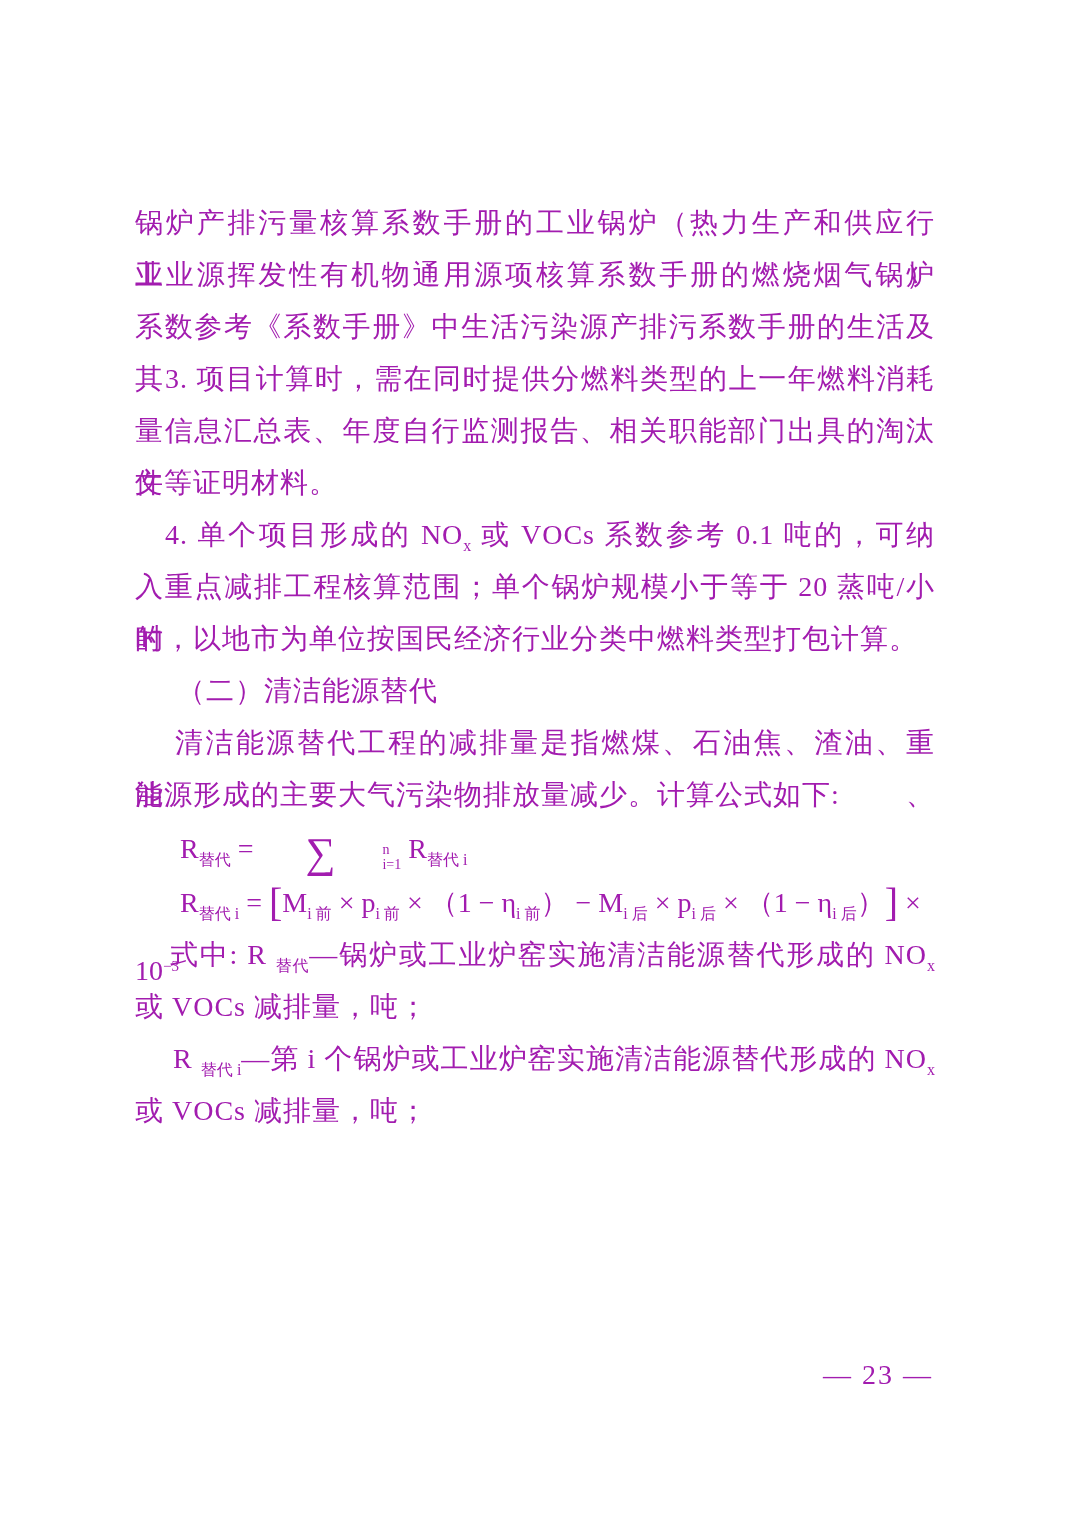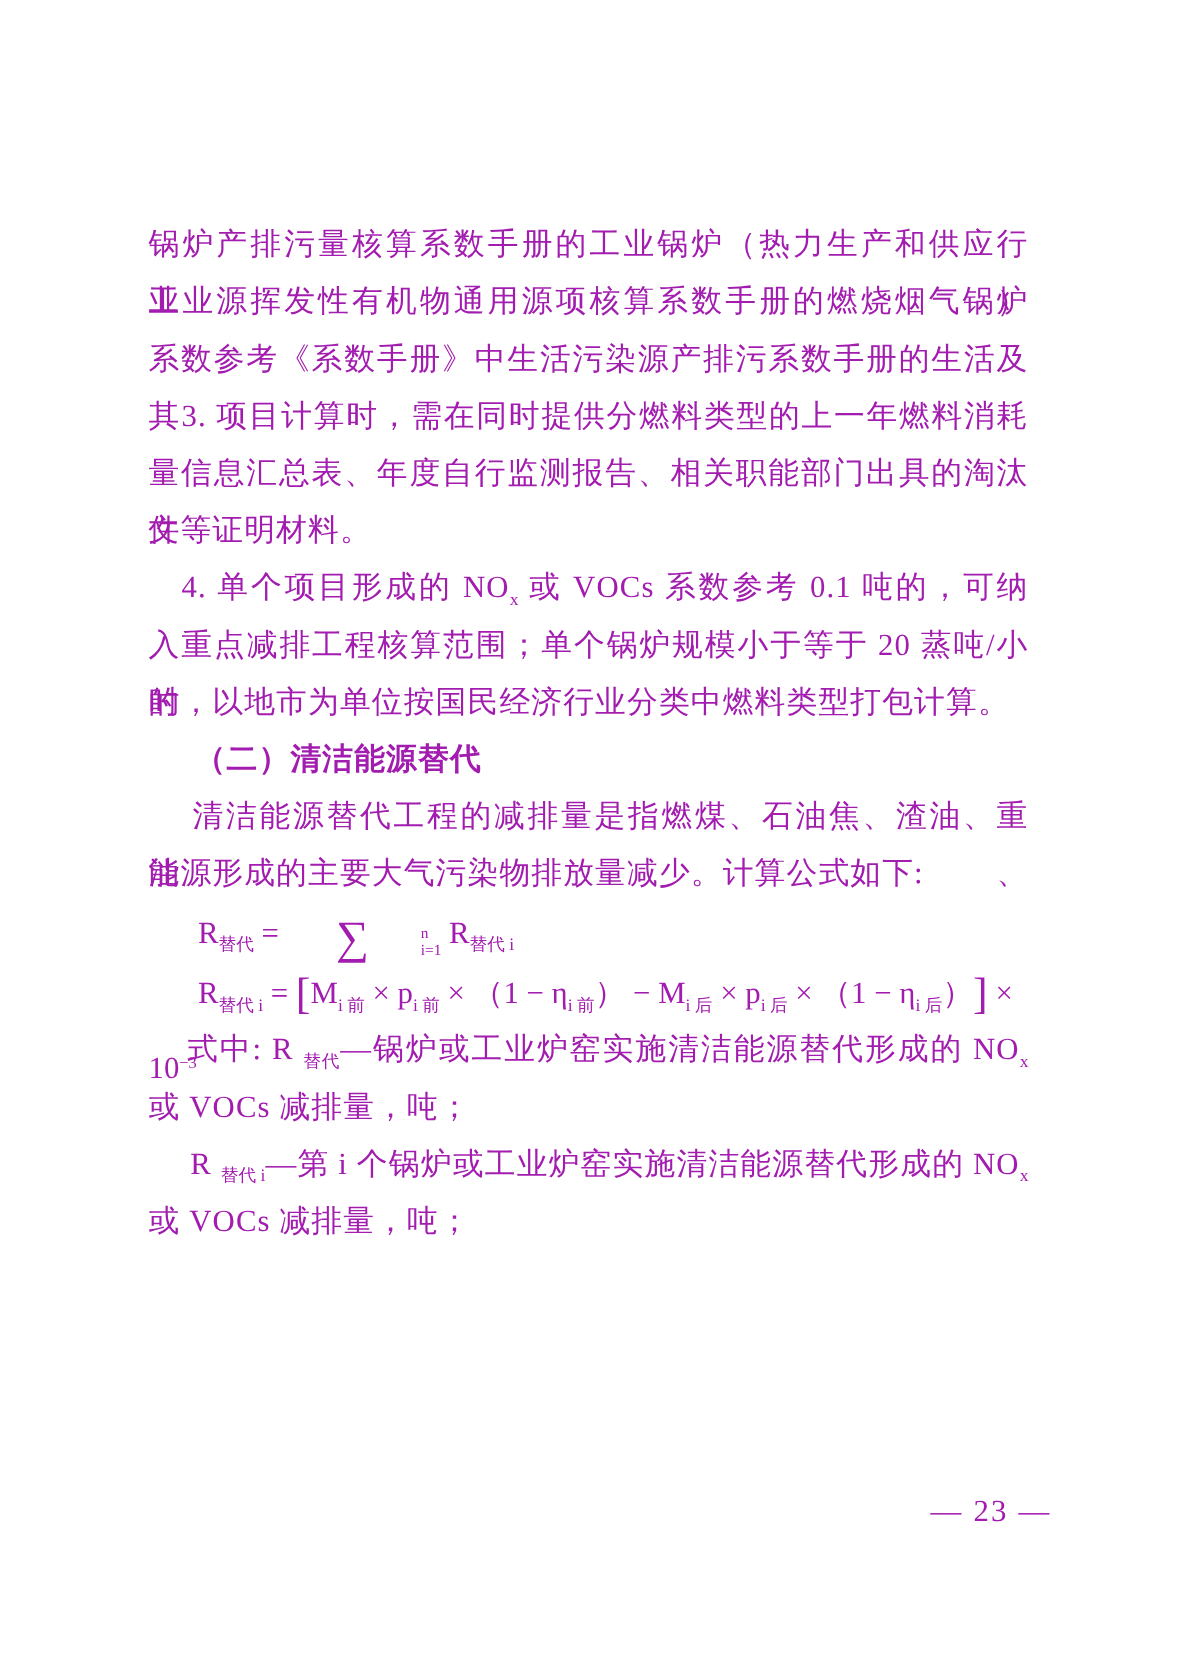--- a/index.html
+++ b/index.html
@@ -22,40 +22,40 @@
     font-size: 28px;
     height: 52px;
     line-height: 52px;
     letter-spacing: 1px;
     white-space: normal;
   }
   .line.justify {
     text-align: justify;
     text-align-last: justify;
   }
-  .line.heading { font-weight: bold; }
+  .line.heading { font-weight: normal; }
   .line.formula { font-size: 28px; letter-spacing: 0; }
   .sub { font-size: 16px; vertical-align: -7px; letter-spacing: 0; }
   .sup { font-size: 15px; vertical-align: 9px; letter-spacing: 0; }
   .bigb { font-size: 40px; vertical-align: -4px; }
   .sum { display: inline-block; white-space: nowrap; }
   .sigma { font-size: 42px; vertical-align: -9px; }
   .lims {
     display: inline-block;
     vertical-align: -11px;
     margin-left: 2px;
     font-size: 14px;
     line-height: 15px;
     text-align: left;
   }
   .lims span { display: block; }
   .pagenum {
     position: absolute;
     top: 1358px;
-    right: 124px;
+    right: 147px;
     font-size: 28px;
     line-height: 34px;
     letter-spacing: 2px;
   }
 </style>
 </head>
 <body>
 
 <div class="page">
   <div class="doc" id="doc">

